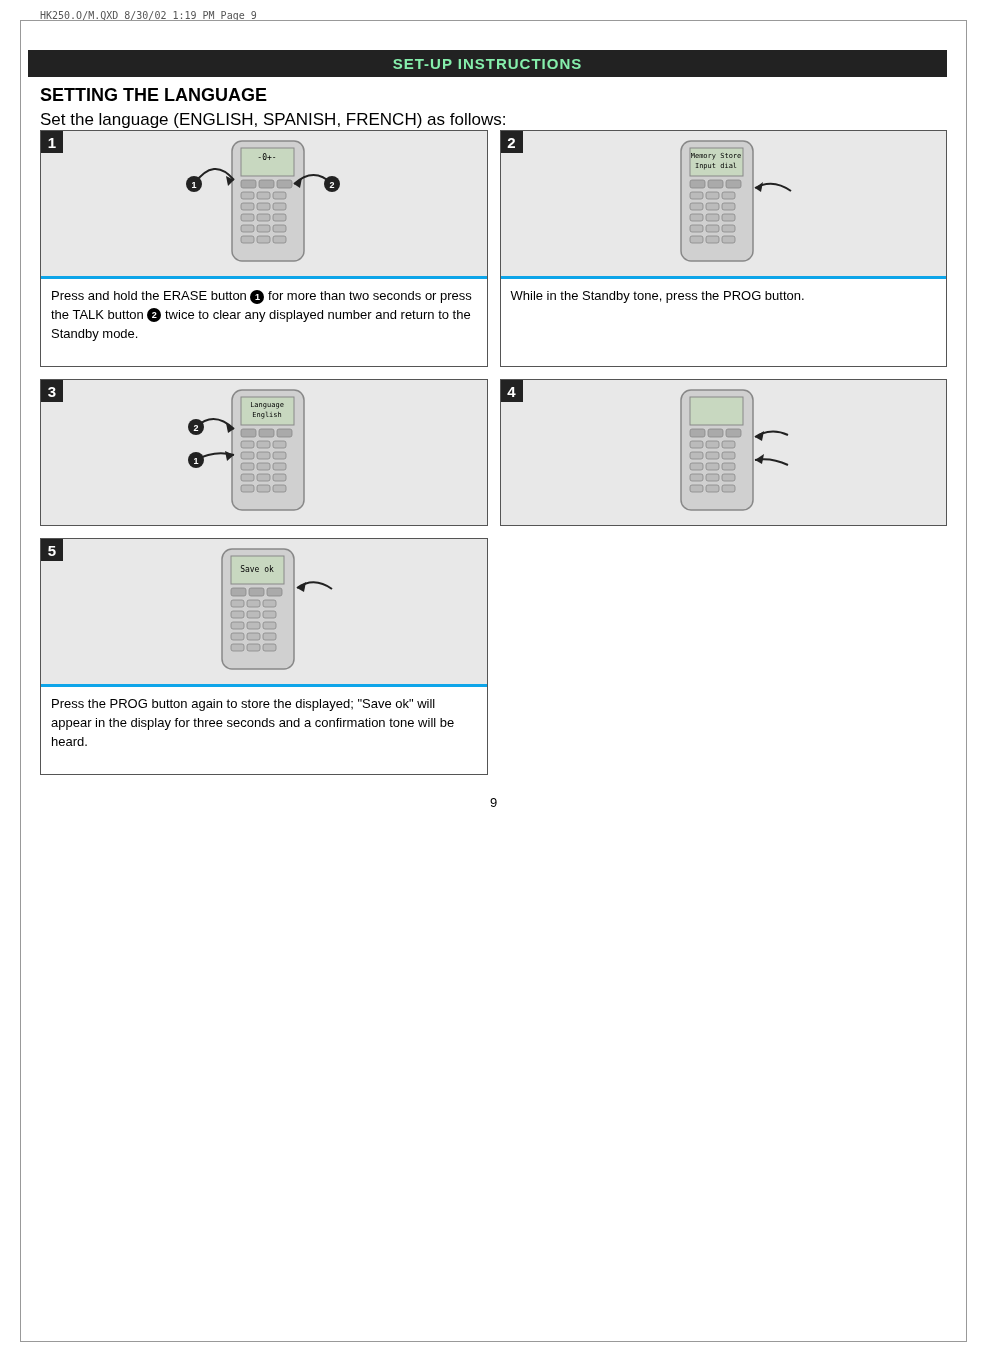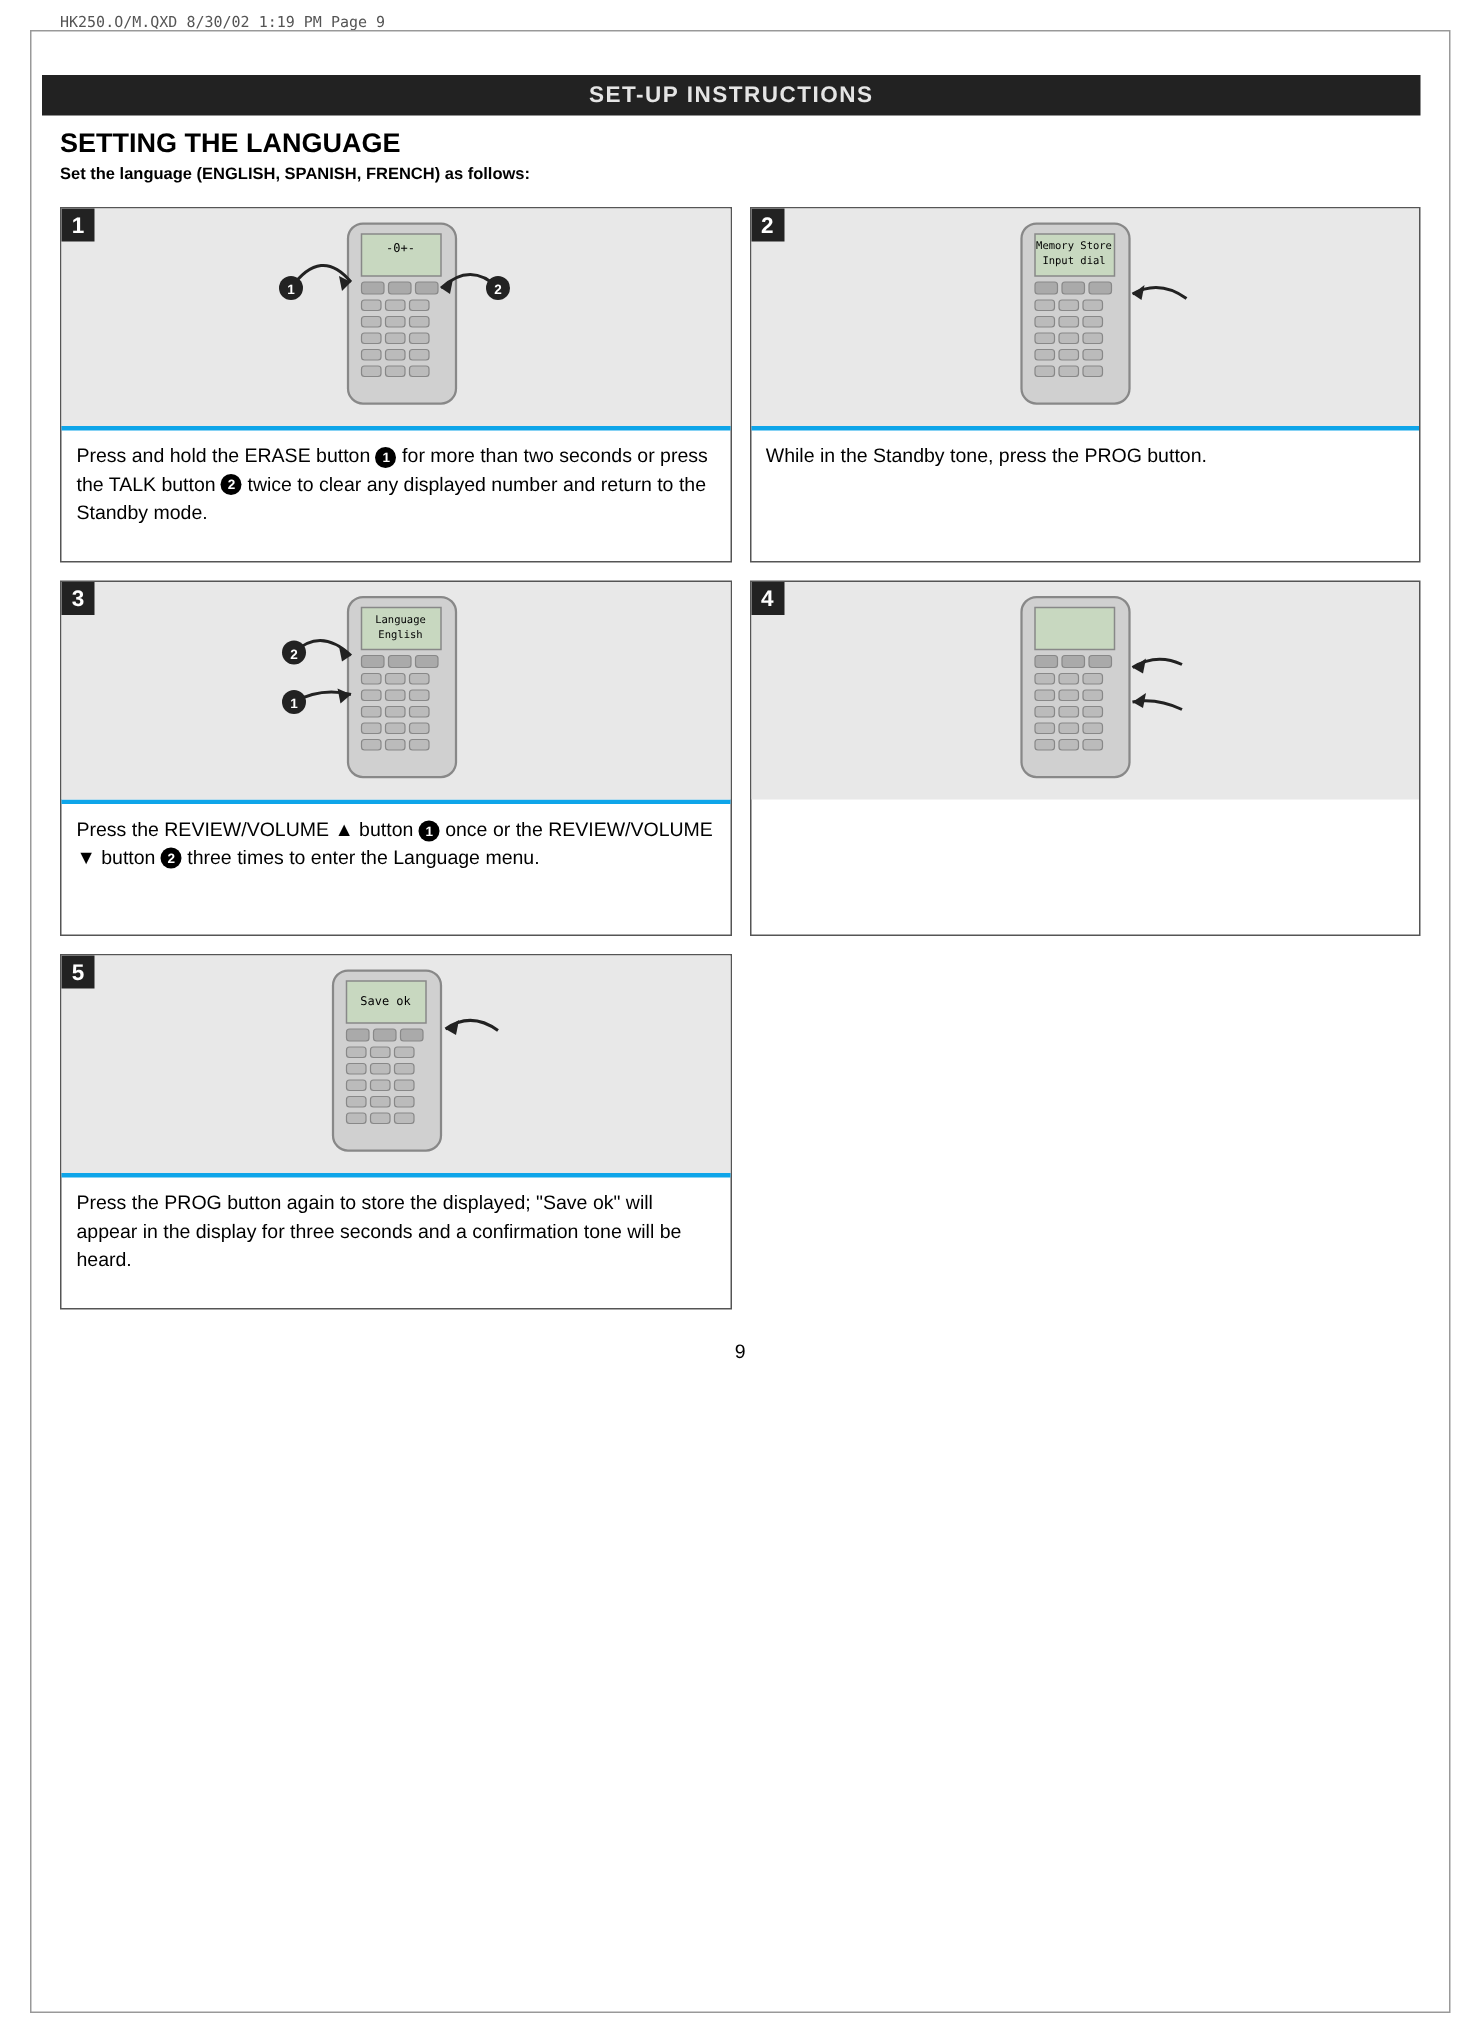--- a/index.html
+++ b/index.html
@@ -17,44 +17,42 @@
       position: absolute;
       top: 20px;
       left: 20px;
       right: 20px;
       bottom: 20px;
       border: 1px solid #999;
     }
 
     .header-bar {
       background: #222;
-      color: #e5e5e5;
+      color: #86efac;
       text-align: center;
       font-weight: bold;
       font-size: 15px;
       padding: 5px 0;
       margin: 50px 40px 0 28px;
       letter-spacing: 1px;
     }
 
     .page-content {
       margin: 0 40px;
       padding-top: 8px;
     }
 
     .section-title {
       font-size: 18px;
       font-weight: bold;
       margin-bottom: 4px;
     }
 
     .section-subtitle {
-      font-size: 11px;
-      margin-bottom: 16px;
-      font-weight: bold;
+      font-size: 17px;
     }
 
     .grid-2col {
       display: grid;
       grid-template-columns: 1fr 1fr;
       gap: 12px;
       margin-bottom: 12px;
     }
 
     .grid-1col {
@@ -269,23 +267,20 @@
           <polygon points="50,44 42,38 44,48" fill="#222"></polygon>
           <circle cx="12" cy="42" r="8" fill="#222"></circle>
           <text x="12" y="46" text-anchor="middle" font-size="9" fill="white" font-weight="bold">2</text>
 
           <path d="M12,75 Q30,65 50,70" stroke="#222" stroke-width="2" fill="none"></path>
           <polygon points="50,70 41,66 43,76" fill="#222"></polygon>
           <circle cx="12" cy="75" r="8" fill="#222"></circle>
           <text x="12" y="79" text-anchor="middle" font-size="9" fill="white" font-weight="bold">1</text>
         </svg>
       </div>
-      <div class="step-text">
-        Press the REVIEW/VOLUME ▲ button <span class="circled-num">1</span> once or the REVIEW/VOLUME ▼ button <span class="circled-num">2</span> three times to enter the Language menu.
-      </div>
     </div>
 
     <div class="step-cell">
       <div class="step-num">4</div>
       <div class="step-image">
         <svg width="160" height="135" viewBox="0 0 160 135">
 
           <rect x="38" y="5" width="72" height="120" rx="10" ry="10" fill="#d0d0d0" stroke="#888" stroke-width="1.5"></rect>
 
           <rect x="47" y="12" width="53" height="28" fill="#c8d8c0" stroke="#888" stroke-width="1"></rect>

